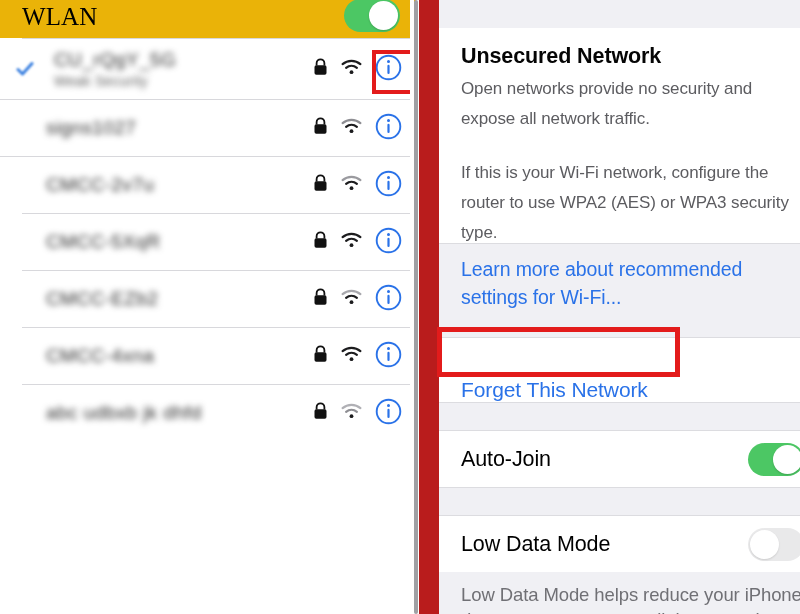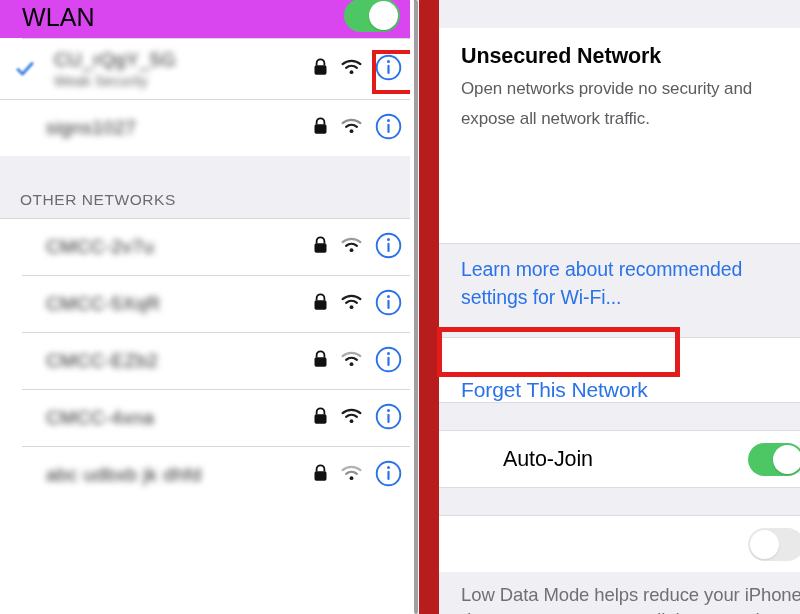--- a/index.html
+++ b/index.html
@@ -28,24 +28,25 @@
     left: 0;
     top: 0;
     width: 416px;
     height: 614px;
     background: #ffffff;
     overflow: hidden;
   }
   .wlan-header {
     position: relative;
     height: 38px;
-    background: #d946ef;
+    background: #eab308;
     display: flex;
     align-items: center;
     padding: 0 16px 0 22px;
+    font-family: Liberation Serif, serif;
   }
   .wlan-title {
     font-size: 25px;
     color: #000000;
     letter-spacing: 0.1px;
     line-height: 38px;
     margin-top: -4px;
   }
   .spacer-flex { flex: 1 1 auto; }
 
@@ -247,21 +248,20 @@
     display: flex;
     align-items: center;
     height: 56px;
     background: #ffffff;
     padding: 0 16px 0 22px;
   }
   .setting-label {
     font-size: 21.5px;
     color: #000000;
     letter-spacing: -0.1px;
-    margin-left: 42px;
   }
   .footnote {
     font-size: 18.5px;
     color: #707075;
     line-height: 25px;
     letter-spacing: -0.1px;
     padding: 10px 18px 0 22px;
   }
 </style>
 </head>
@@ -338,23 +338,20 @@
         <span class="info-icon">
           <svg width="27" height="27" viewBox="0 0 27 27">
             <circle cx="13.5" cy="13.5" r="11.8" stroke="#2a72e8" stroke-width="1.9" fill="none"></circle>
             <circle cx="13.5" cy="7.4" r="1.5" fill="#2a72e8"></circle>
             <rect x="12.4" y="10.8" width="2.2" height="9.2" rx="1.1" fill="#2a72e8"></rect>
           </svg>
         </span>
       </div>
     </div>
 
-    <div class="section-head">
-      <span>OTHER NETWORKS</span>
-    </div>
     <div class="divider-line full"></div>
 
     <div class="net-row">
       <div class="net-label-wrap noind">
         <div class="net-name">CMCC-2v7u</div>
       </div>
       <div class="row-icons">
         <span class="lock-icon">
           <svg width="15" height="18" viewBox="0 0 15 18">
             <path d="M3.6 7.6 V5.2 a3.9 3.9 0 0 1 7.8 0 V7.6" stroke="#111" stroke-width="1.8" fill="none"></path>
@@ -500,20 +497,21 @@
   <div class="vscroll"></div>
 
   <div class="right-panel">
 
     <div class="r-gray-band" style="height:28px;"></div>
 
     <div class="r-white" style="height:215px;">
       <div class="r-pad">
         <div class="info-title">Unsecured Network</div>
         <div class="info-body">Open networks provide no security and expose all network traffic.</div>
+        <div class="info-body p2">If this is your Wi-Fi network, configure the router to use WPA2 (AES) or WPA3 security type.</div>
       </div>
     </div>
 
     <div class="r-hairline"></div>
 
     <div class="r-gray-band" style="height:93px;">
       <div class="learn-link">Learn more about recommended settings for Wi-Fi...</div>
     </div>
 
     <div class="r-hairline"></div>
@@ -534,20 +532,21 @@
         <div class="knob"></div>
       </div>
     </div>
 
     <div class="r-hairline"></div>
 
     <div class="r-gray-band" style="height:27px;"></div>
     <div class="r-hairline"></div>
 
     <div class="setting-row">
+      <span class="setting-label">Low Data Mode</span>
       <div class="spacer-flex"></div>
       <div class="switch off">
         <div class="knob"></div>
       </div>
     </div>
 
     <div class="r-gray-band" style="height:70px; overflow:hidden;">
       <div class="footnote">Low Data Mode helps reduce your iPhone data usage over your cellular network or specific Wi-Fi networks you select. When</div>
     </div>
 

